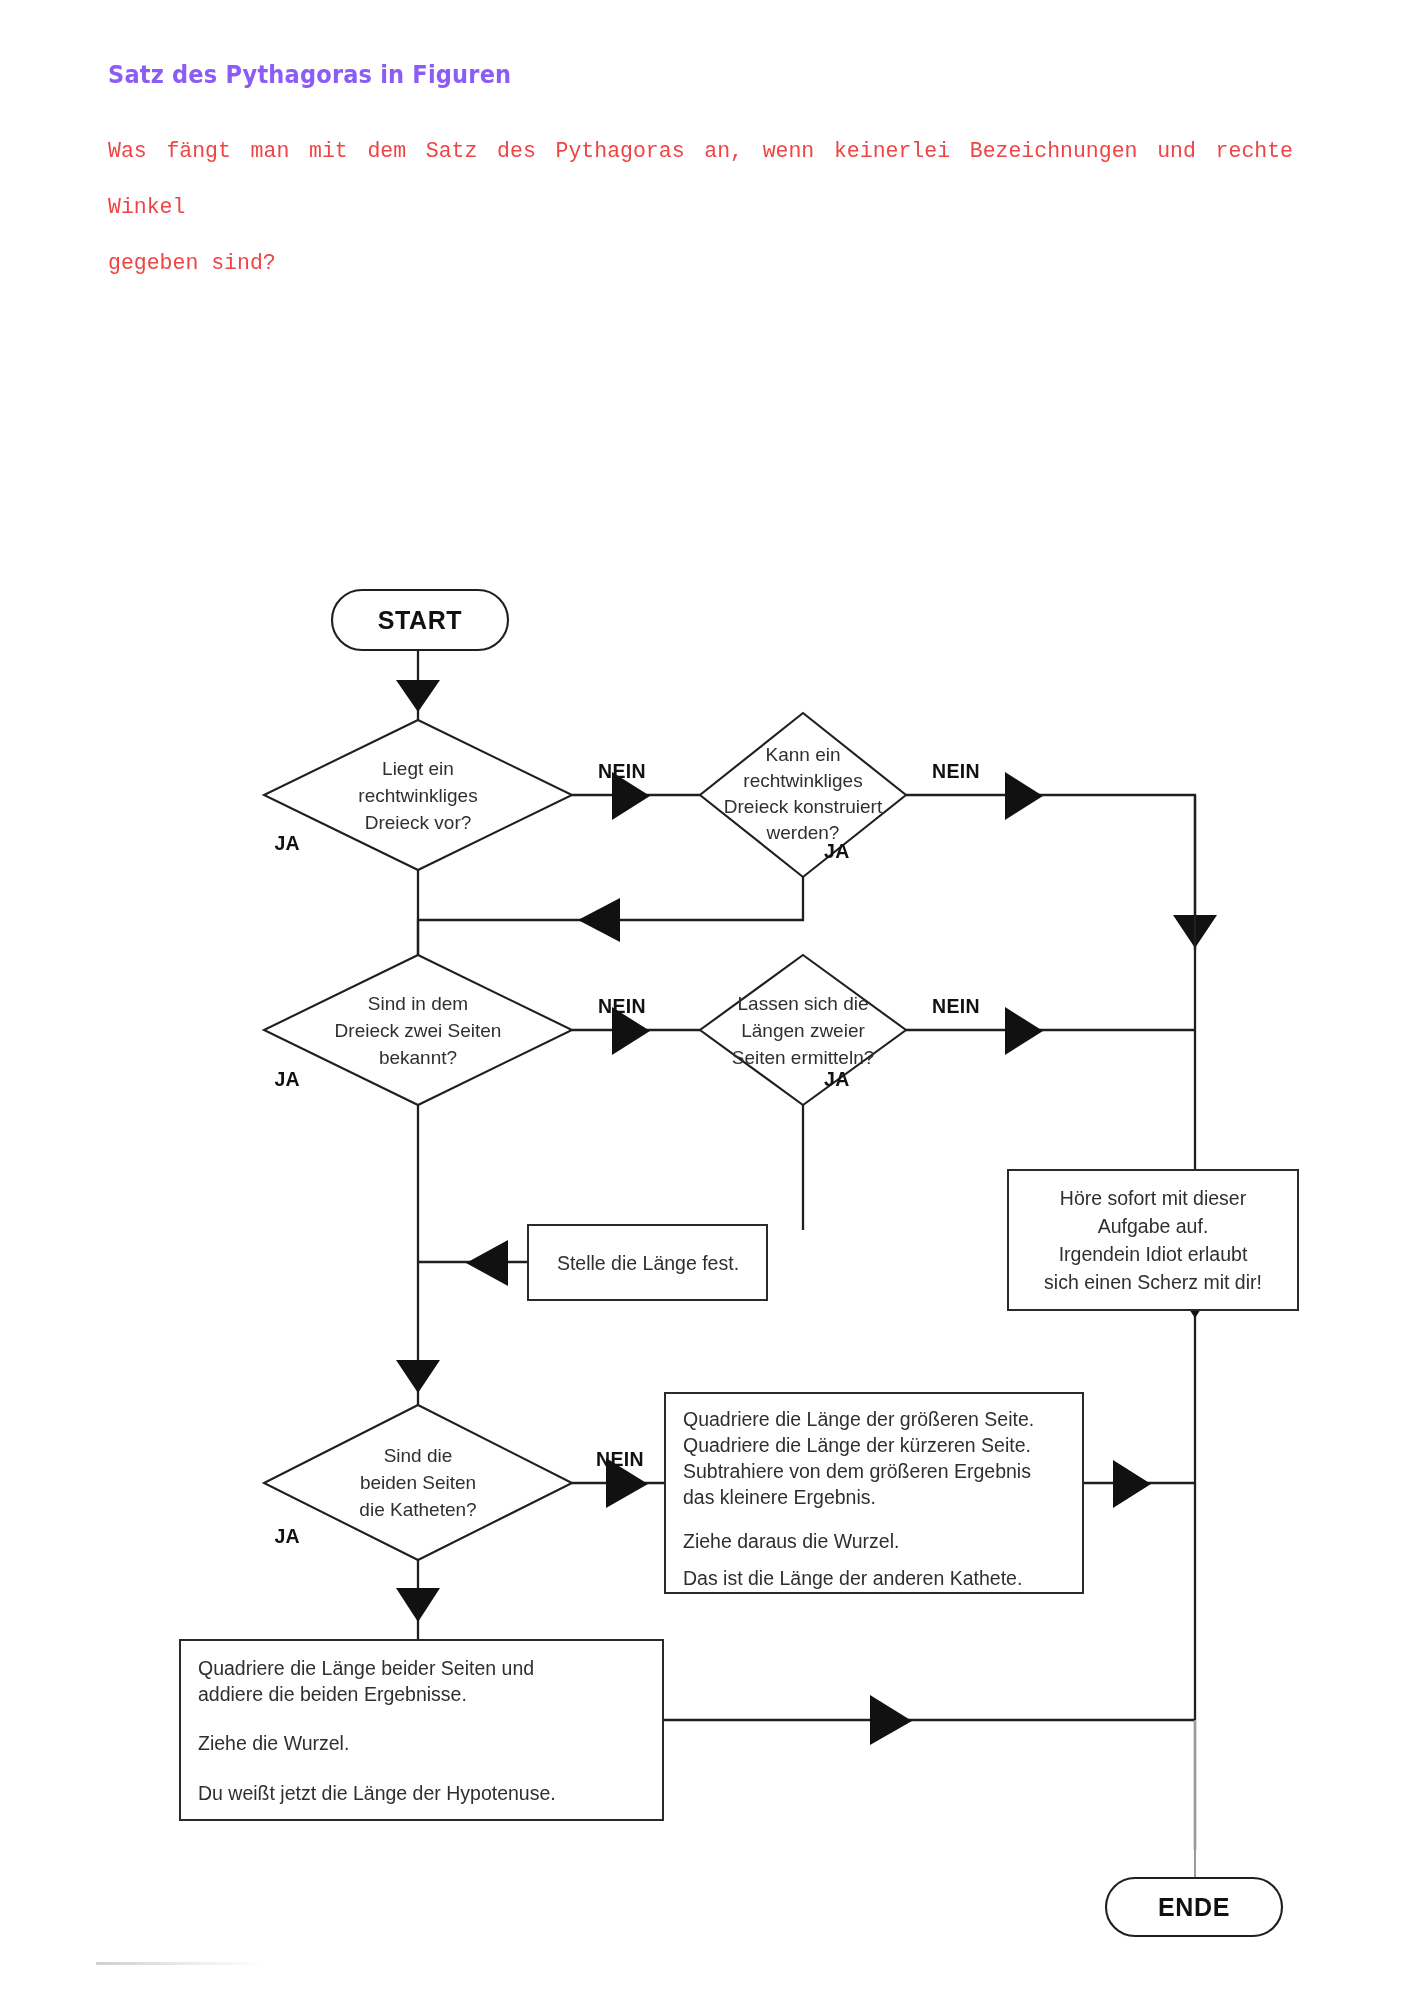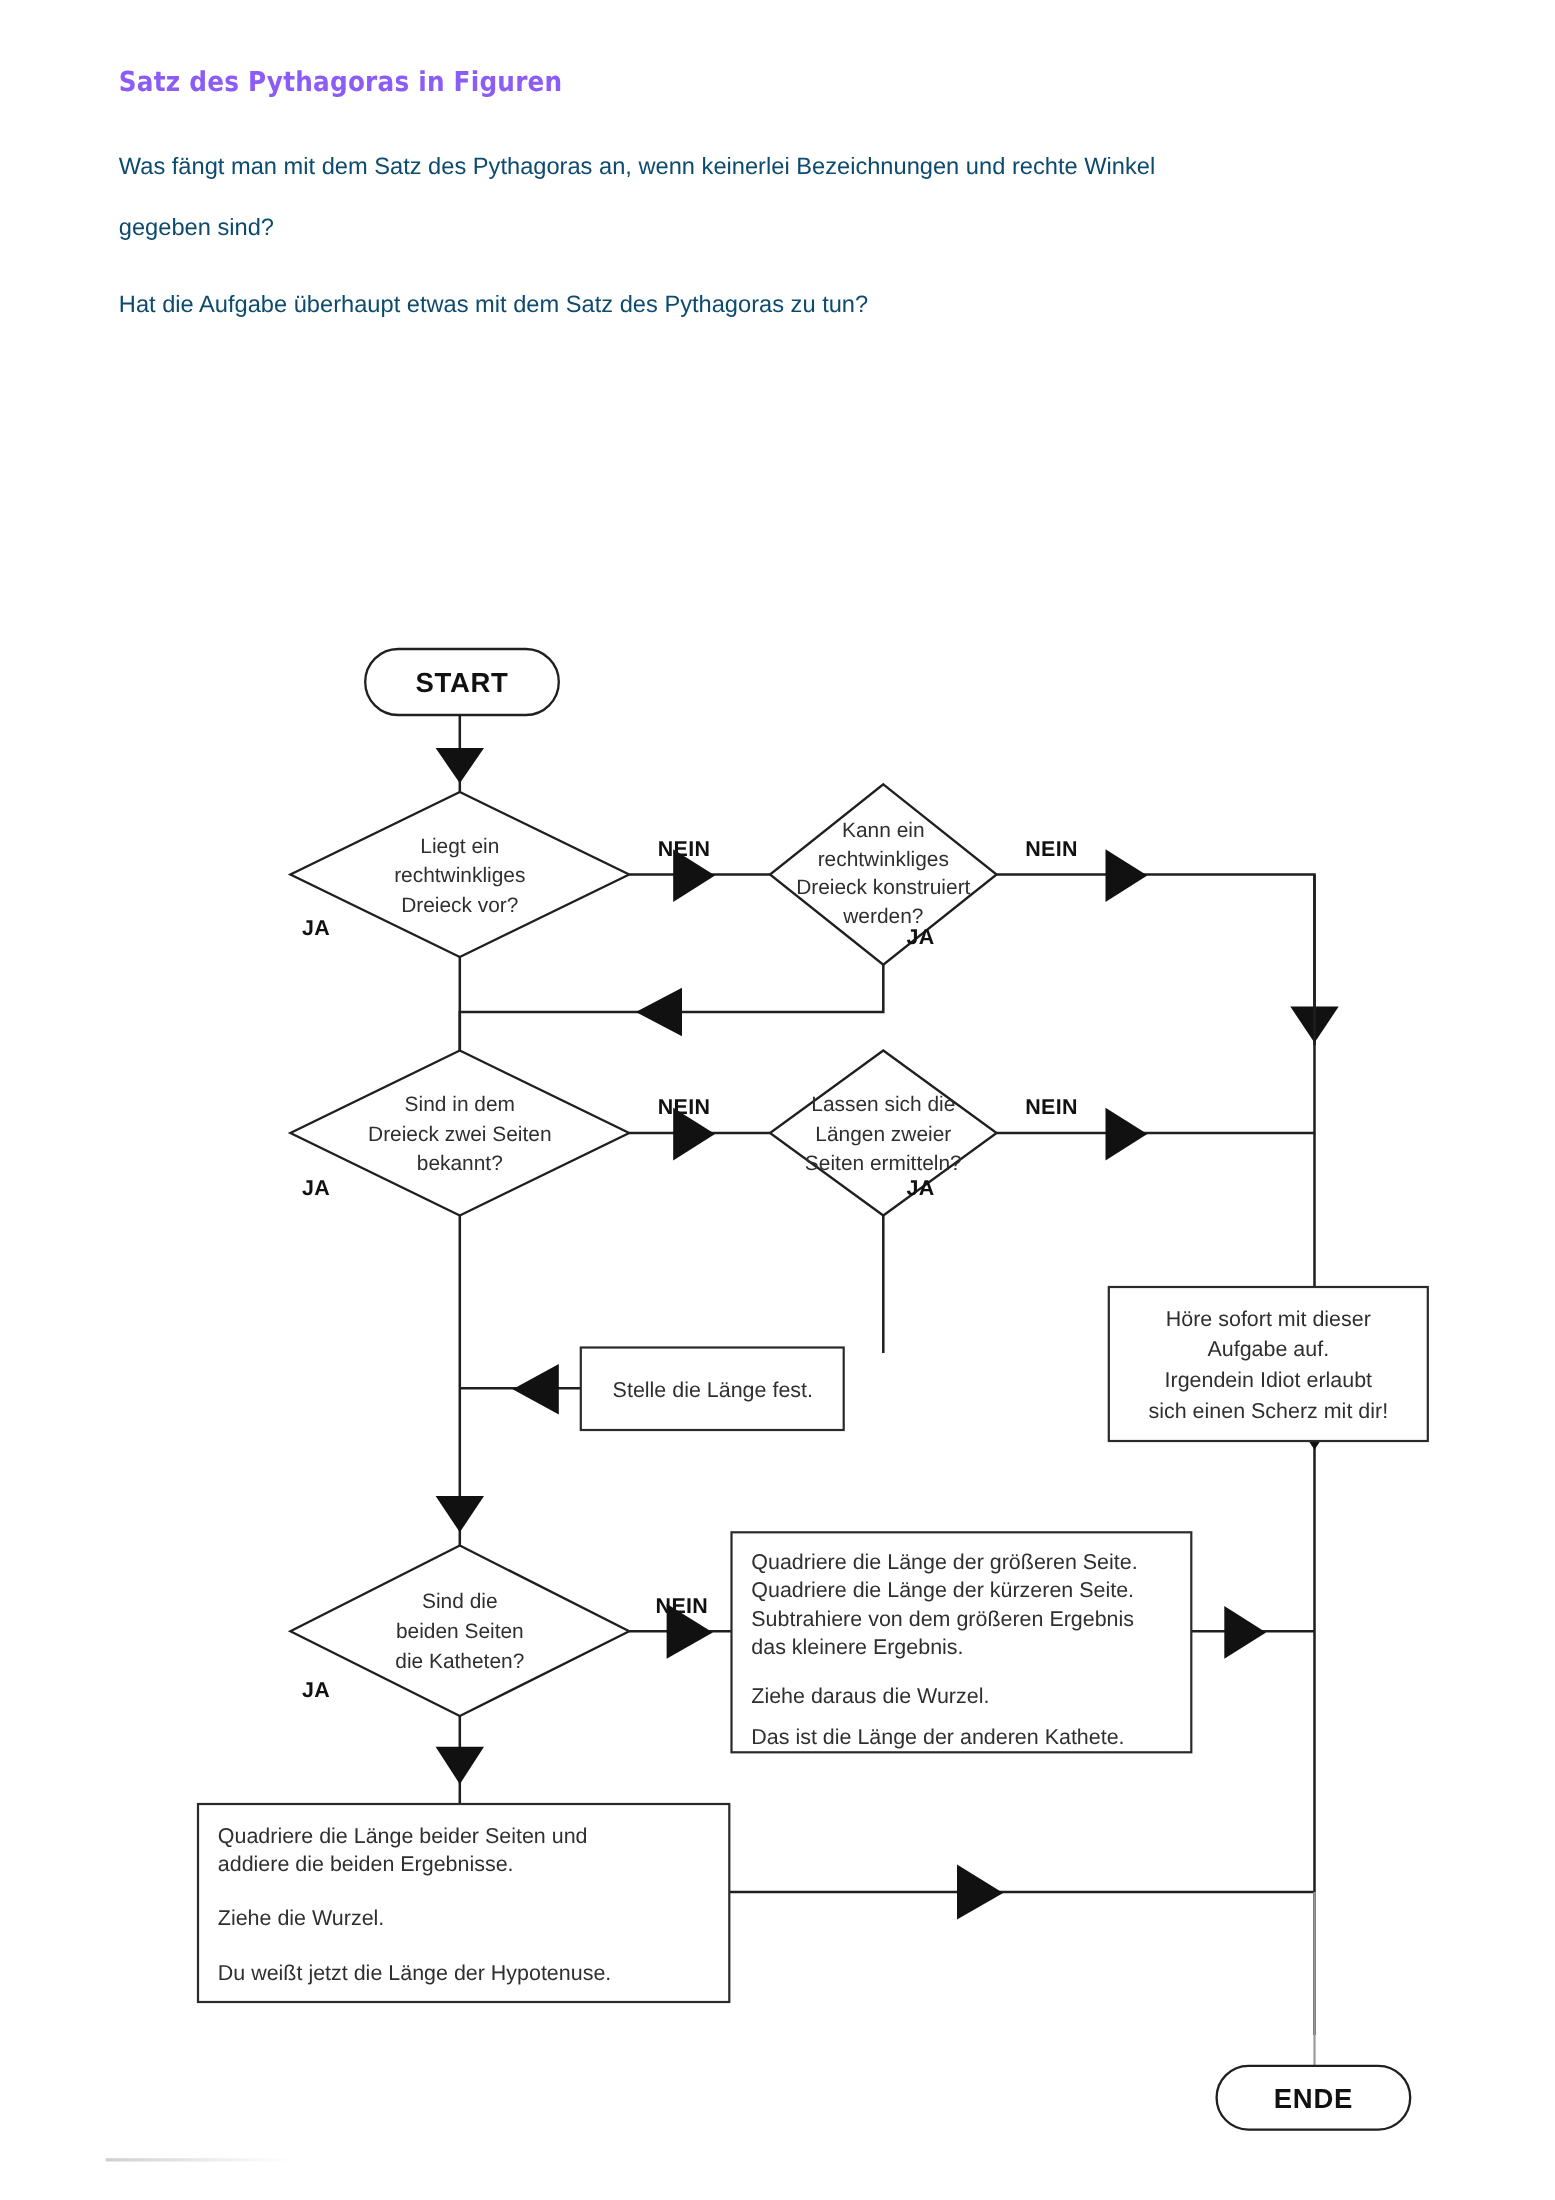--- a/index.html
+++ b/index.html
@@ -8,22 +8,22 @@
   .page{position:absolute;inset:0;background:#ffffff;}
 
   
   .intro{position:absolute;left:108px;top:60px;width:1200px;}
   .doc-title{
     font-family:"DejaVu Sans Condensed","DejaVu Sans",sans-serif;
     font-weight:700;font-size:25px;letter-spacing:.2px;
     color:#8b5cf6;margin:0 0 34px 0;white-space:nowrap;
   }
   .para{
-    font-family:Liberation Sans, sans-serif;
-    font-size:21.5px;line-height:56px;color:#0c4a6e;margin:0 0 14px 0;
+    font-family:Liberation Mono, monospace;
+    font-size:21.5px;line-height:56px;color:#ef4444;margin:0 0 14px 0;
     width:1185px;
   }
   .para.just{text-align:justify;text-align-last:left;}
   .para .ln{display:block;}
 
   
   .chart{position:absolute;left:0;top:430px;width:1414px;height:1560px;}
   svg{display:block;}
   .shape{fill:#ffffff;stroke:#1f1f1f;stroke-width:2.1;}
   .shape-thin{fill:#ffffff;stroke:#2a2a2a;stroke-width:2;}
@@ -44,23 +44,20 @@
 <div class="page">
 
   <div class="intro">
     <h1 class="doc-title">Satz des Pythagoras in Figuren</h1>
 
     <p class="para just">
       <span class="ln">Was fängt man mit dem Satz des Pythagoras an, wenn keinerlei Bezeichnungen und rechte Winkel</span>
       <span class="ln">gegeben sind?</span>
     </p>
 
-    <p class="para">
-      <span class="ln">Hat die Aufgabe überhaupt etwas mit dem Satz des Pythagoras zu tun?</span>
-    </p>
 
   </div>
 
   <div class="chart">
     <svg width="1414" height="1560" viewBox="0 0 1414 1560" xmlns="http://www.w3.org/2000/svg">
 
       <path class="conn" d="M418,220 L418,290"></path>
       <polygon class="arrowhead" points="396,250 440,250 418,282"></polygon>
 
       <path class="conn" d="M572,365 L700,365"></path>

